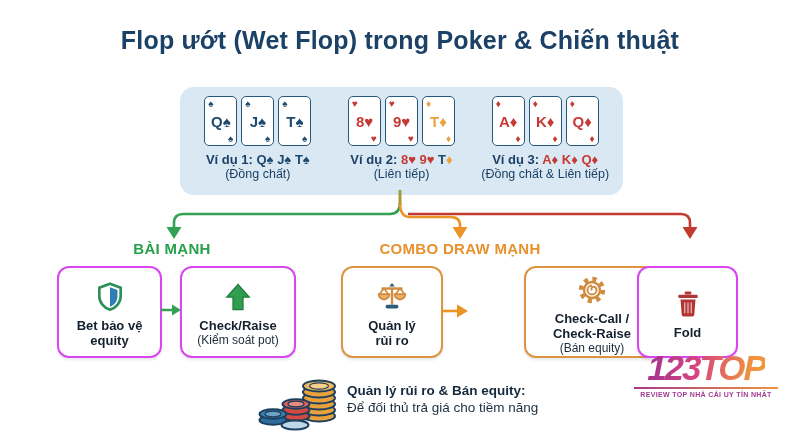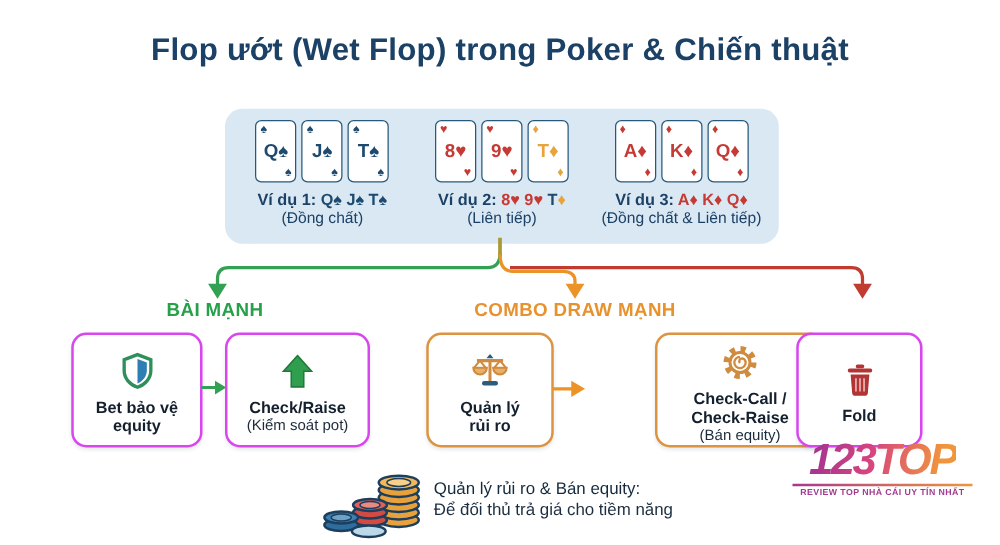--- a/index.html
+++ b/index.html
@@ -54,21 +54,21 @@
   .box-a1 { left:57px; width:105px; }
   .box-a2 { left:180px; width:116px; }
   .box-b1 { left:341px; width:102px; }
   .box-b2 { left:488px; width:136px;margin-left:36px; }
   .box-c1 { left:637px; width:101px; }
   .mini-arrow { position:absolute; top:303px; }
   .ma-a { left:160px; } .ma-b { left:441px; }
   
   .chips { position:absolute; left:256px; top:376px; }
   .note-text { position:absolute; left:347px; top:382px; }
-  .note-bold { font-size:13.5px; font-weight:normal; color:#142a3e; line-height:17px; }
+  .note-bold { font-size:13.5px; font-weight:bold; color:#142a3e; line-height:17px; }
   .note-line { font-size:13.5px; color:#1c2e40; line-height:17px; }
   
   .logo { position:absolute; right:16px; top:349px; width:156px; text-align:center; }
   .wordmark {
     display:inline-block; font-size:35px; font-weight:800; font-style:italic; letter-spacing:-2px;
     background:linear-gradient(100deg,#a8368f 8%,#d6447f 42%,#f0953c 88%);
     -webkit-background-clip:text; background-clip:text; color:transparent; line-height:38px;
   }
   .logo-rule { height:1.5px; margin:0 6px 2px 6px;
     background:linear-gradient(90deg,#a8368f,#f0953c); }

